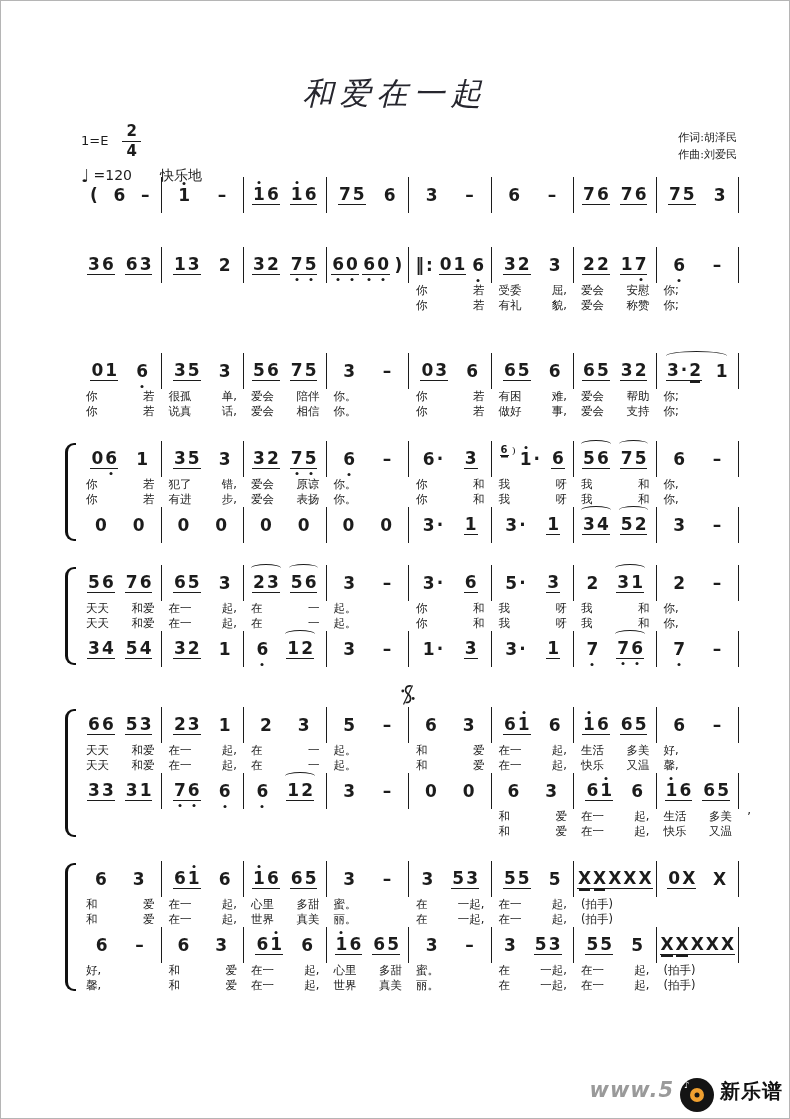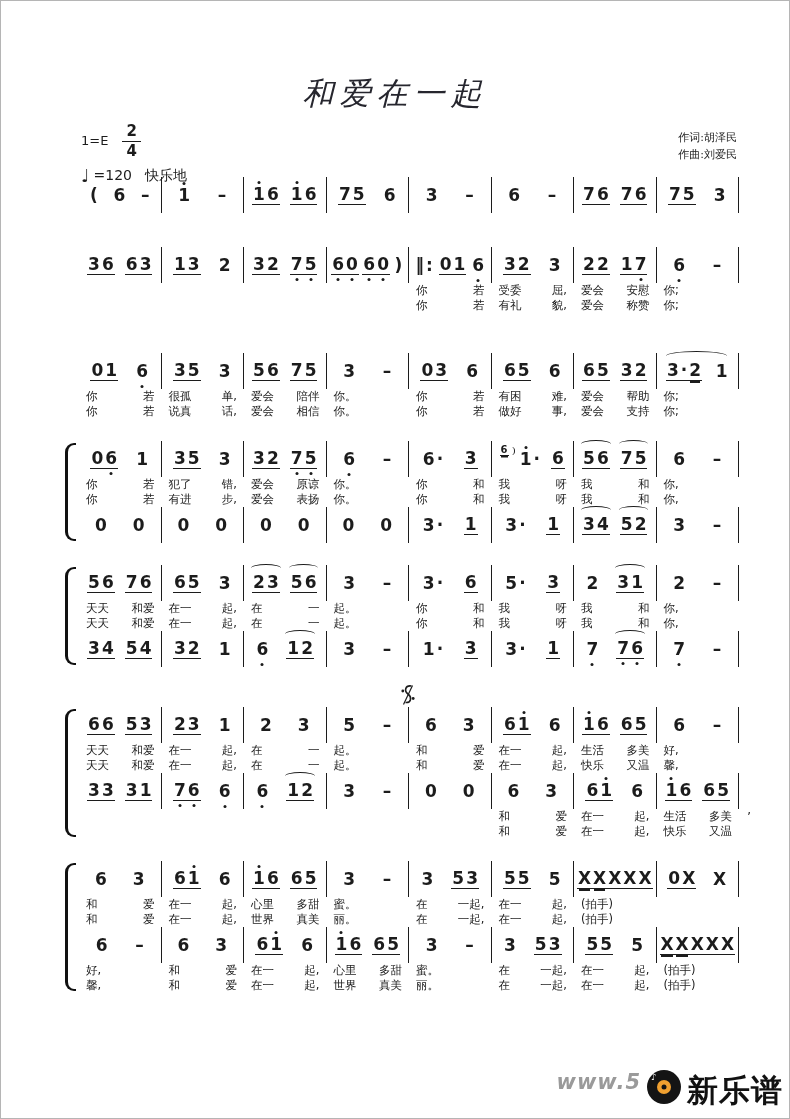--- a/index.html
+++ b/index.html
@@ -9,21 +9,21 @@
   .title{margin-top:72px;text-align:center;font-family:"Liberation Serif",serif;
          font-size:31px;letter-spacing:6px;color:#26262e;font-style:italic;}
   .subtitle{text-align:center;font-size:14px;margin-top:10px;color:#26262e;}
   .meta{position:absolute;top:122px;left:80px;font-size:13px;line-height:1.1;}
   .keyrow{display:flex;align-items:center;gap:14px;}
   .meterfrac{display:inline-block;text-align:center;font-size:15px;font-weight:bold;}
   .meterfrac .num{display:block;border-bottom:1.4px solid #1c1c1c;padding:0 4px 1px;}
   .meterfrac .den{display:block;padding-top:1px;}
   .temporow{margin-top:9px;display:flex;align-items:center;gap:4px;font-size:14px;}
   .notechar{font-size:18px;line-height:12px;}
-  .mood{margin-left:9px;font-size:14px;}
+  .mood{margin-left:24px;font-size:14px;}
   .credits{position:absolute;top:128px;right:52px;font-size:11px;line-height:1.55;text-align:right;}
   
   .score{position:absolute;left:78px;top:176px;width:660px;}
   .line{position:relative;}
   .l1{margin-bottom:34px;} .l2{margin-bottom:40px;} .l3{margin-bottom:22px;}
   .l4{margin-bottom:22px;} .l5{margin-bottom:40px;} .l6{margin-bottom:22px;}
   .bars{display:flex;}
   .bar{flex:1;display:flex;flex-direction:column;min-width:0;}
   .nrow{position:relative;height:36px;display:flex;align-items:center;
         justify-content:space-around;border-right:1.6px solid #1c1c1c;padding:0 3px;}
@@ -53,21 +53,21 @@
   .trailing{position:absolute;right:-12px;bottom:22px;font-size:12px;}
   
   .footer{position:absolute;right:6px;bottom:6px;display:flex;align-items:flex-start;gap:6px;}
   .wm-url{color:#9a9a9a;font-style:italic;font-size:21px;font-weight:bold;letter-spacing:1px;}
   .disc{position:relative;width:34px;height:34px;border-radius:50%;background:#141414;flex:0 0 auto;}
   .disc .ring{position:absolute;left:50%;top:50%;width:14px;height:14px;transform:translate(-50%,-50%);
               border-radius:50%;background:#f0a030;}
   .disc .hole{position:absolute;left:50%;top:50%;width:5px;height:5px;transform:translate(-50%,-50%);
               border-radius:50%;background:#141414;}
   .disc .nt{position:absolute;left:4px;top:2px;color:#fff;font-size:9px;}
-  .brand{font-size:31px;font-weight:bold;color:#111;letter-spacing:1px;}
+  .brand{font-size:20px;font-weight:bold;color:#111;letter-spacing:1px;}
 </style>
 </head>
 <body>
 
 <div class="page">
 
   <div class="title">和爱在一起</div>
 
   <div class="meta">
     <div class="keyrow">

